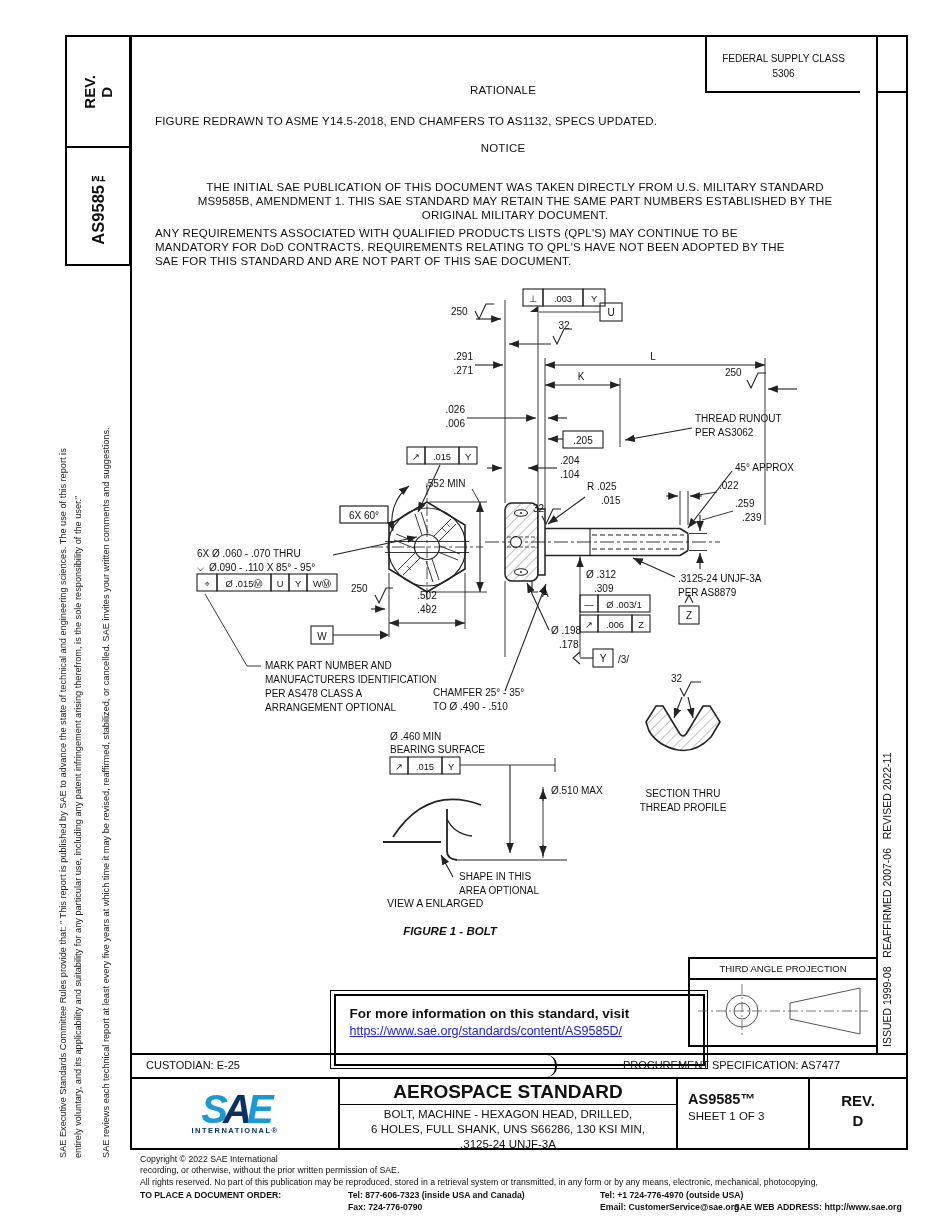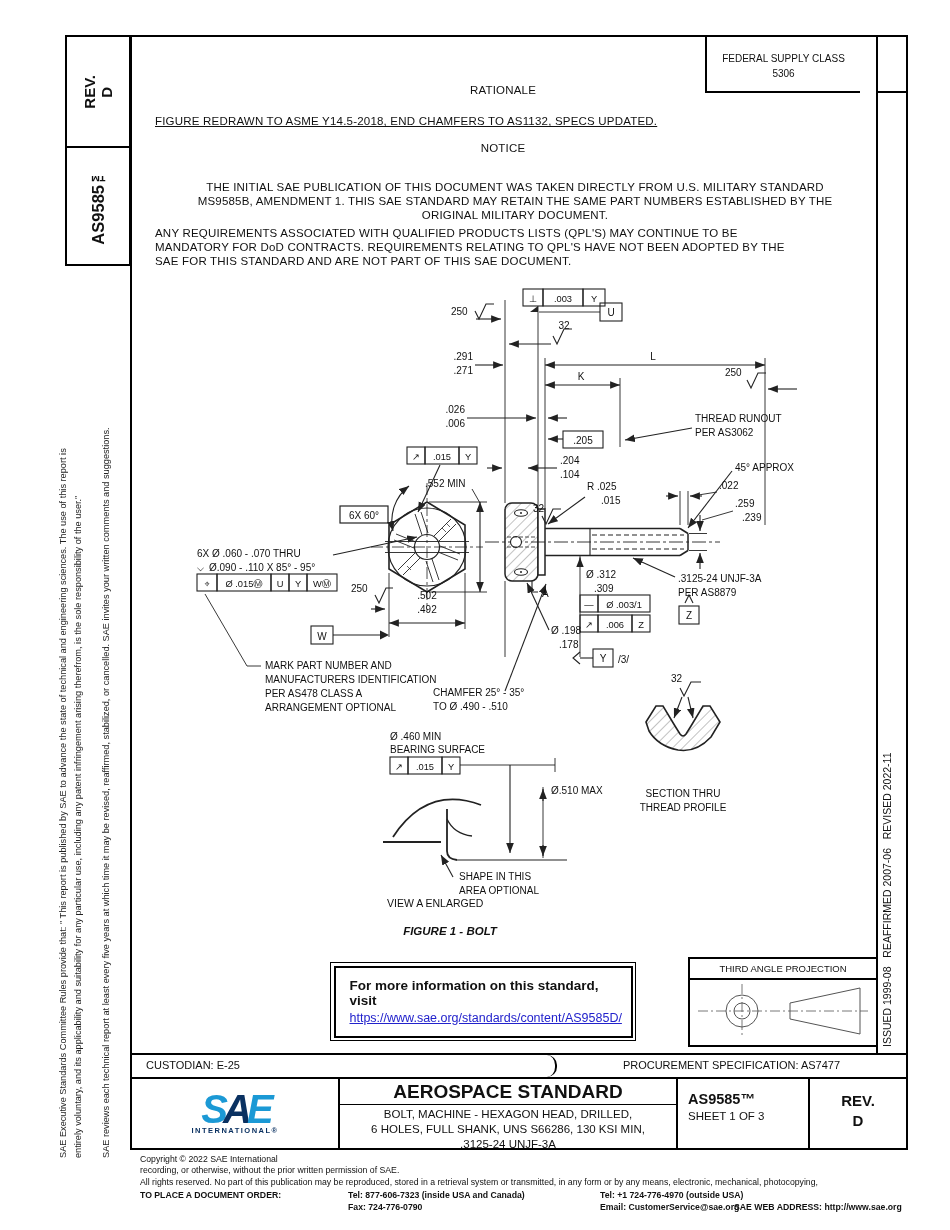--- a/index.html
+++ b/index.html
@@ -43,21 +43,21 @@
 
 <div class="abs" style="left:705px;top:37px;width:155px;height:56px;border-left:2px solid #000;border-bottom:2px solid #000;box-sizing:border-box;">
   <div class="ctr" style="font-size:10px;padding-top:14px;line-height:1.5;">
     <div>FEDERAL SUPPLY CLASS</div>
     <div>5306</div>
   </div>
 </div>
 <div class="abs frameline" style="left:876px;top:91px;width:32px;height:2px;"></div>
 
 <div class="abs cap ctr" style="left:130px;top:84px;width:746px;">RATIONALE</div>
-<div class="abs cap" style="left:155px;top:115px;width:752px;text-decoration:underline;">FIGURE REDRAWN TO ASME Y14.5-2018, END CHAMFERS TO AS1132, SPECS UPDATED.</div>
+<div class="abs cap" style="left:155px;top:115px;width:752px;">FIGURE REDRAWN TO ASME Y14.5-2018, END CHAMFERS TO AS1132, SPECS UPDATED.</div>
 <div class="abs cap ctr" style="left:130px;top:142px;width:746px;">NOTICE</div>
 <div class="abs cap" style="left:155px;top:180px;width:720px;line-height:1.22;text-align:center;">
   <div>THE INITIAL SAE PUBLICATION OF THIS DOCUMENT WAS TAKEN DIRECTLY FROM U.S. MILITARY STANDARD</div>
   <div>MS9585B, AMENDMENT 1. THIS SAE STANDARD MAY RETAIN THE SAME PART NUMBERS ESTABLISHED BY THE</div>
   <div>ORIGINAL MILITARY DOCUMENT.</div>
 </div>
 <div class="abs cap" style="left:155px;top:226px;width:720px;line-height:1.22;">
   <div>ANY REQUIREMENTS ASSOCIATED WITH QUALIFIED PRODUCTS LISTS (QPL'S) MAY CONTINUE TO BE</div>
   <div>MANDATORY FOR DoD CONTRACTS. REQUIREMENTS RELATING TO QPL'S HAVE NOT BEEN ADOPTED BY THE</div>
   <div>SAE FOR THIS STANDARD AND ARE NOT PART OF THIS SAE DOCUMENT.</div>
@@ -307,21 +307,21 @@
     <text x="324" y="595">SHAPE IN THIS</text>
     <text x="324" y="609">AREA OPTIONAL</text>
     <text x="252" y="622" style="font-size:10.5px">VIEW A ENLARGED</text>
     <text x="548" y="512" text-anchor="middle">SECTION THRU</text>
     <text x="548" y="526" text-anchor="middle">THREAD PROFILE</text>
     <text x="536" y="397">32</text>
     <text x="315" y="650" text-anchor="middle" class="cap-b">FIGURE 1 - BOLT</text>
   </g>
 </svg>
 
-<div class="abs" style="left:330px;top:962px;width:306px;height:79px;border:1.5px solid #000;box-sizing:border-box;">
+<div class="abs" style="left:330px;top:990px;width:378px;height:79px;border:1.5px solid #000;box-sizing:border-box;">
   <div style="margin:2.5px;border:2.5px solid #000;height:calc(100% - 5px);box-sizing:border-box;padding:10px 14px;">
     <div style="font-weight:bold;font-size:13.5px;">For more information on this standard, visit</div>
     <a href="#" style="font-size:12.5px;">https://www.sae.org/standards/content/AS9585D/</a>
   </div>
 </div>
 
 <div class="abs box" style="left:688px;top:957px;width:190px;height:90px;">
   <div class="ctr" style="font-size:9.5px;border-bottom:2px solid #000;padding:4px 12px;">THIRD ANGLE PROJECTION</div>
   <svg width="186" height="61" viewBox="0 0 186 61">
     <g stroke="#555" fill="none" stroke-width="1">

